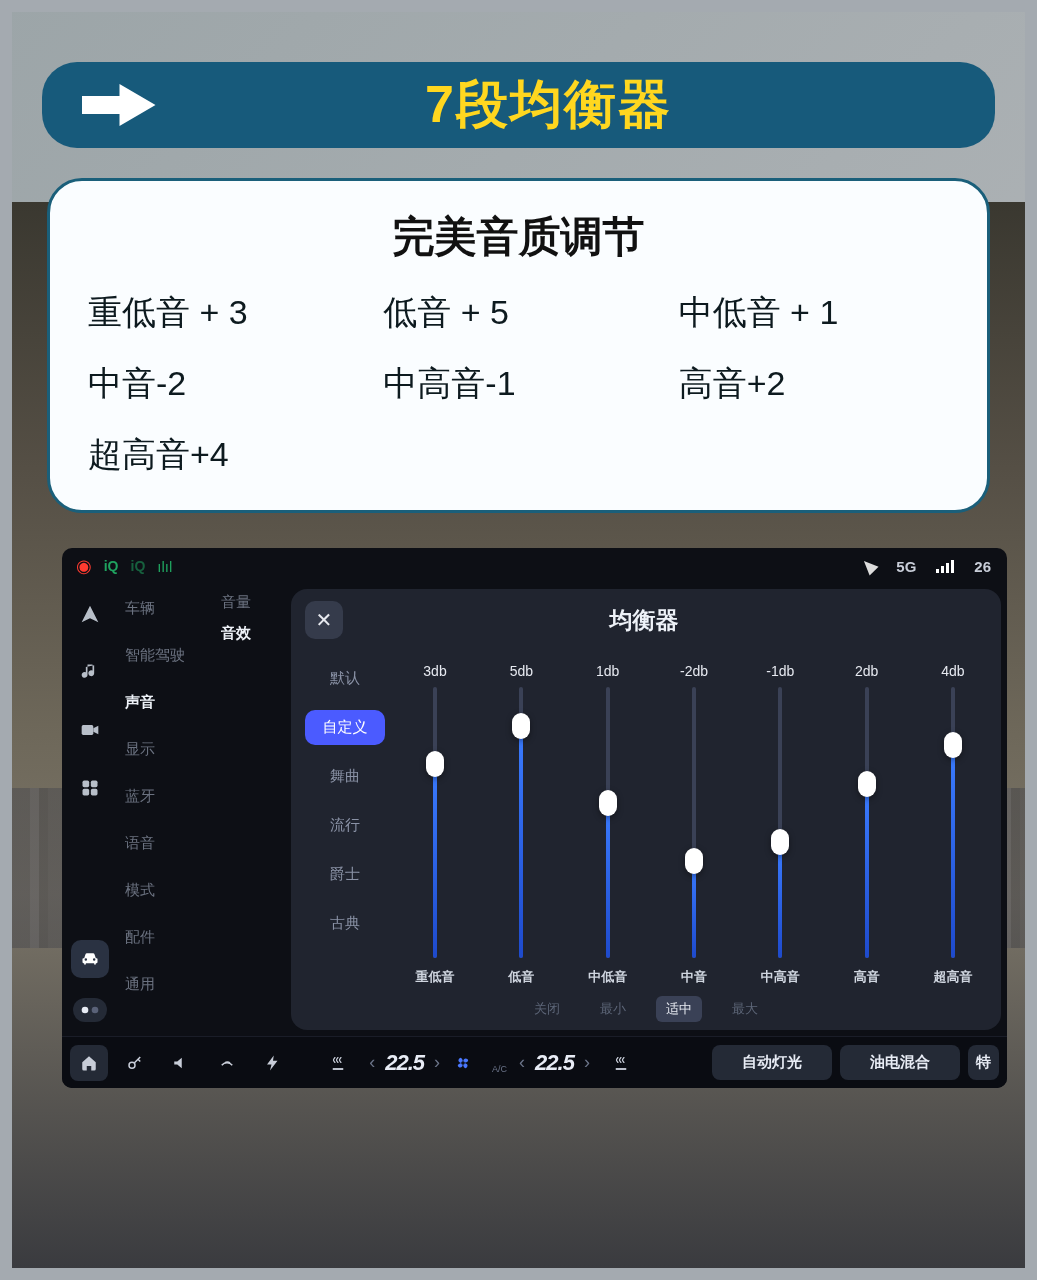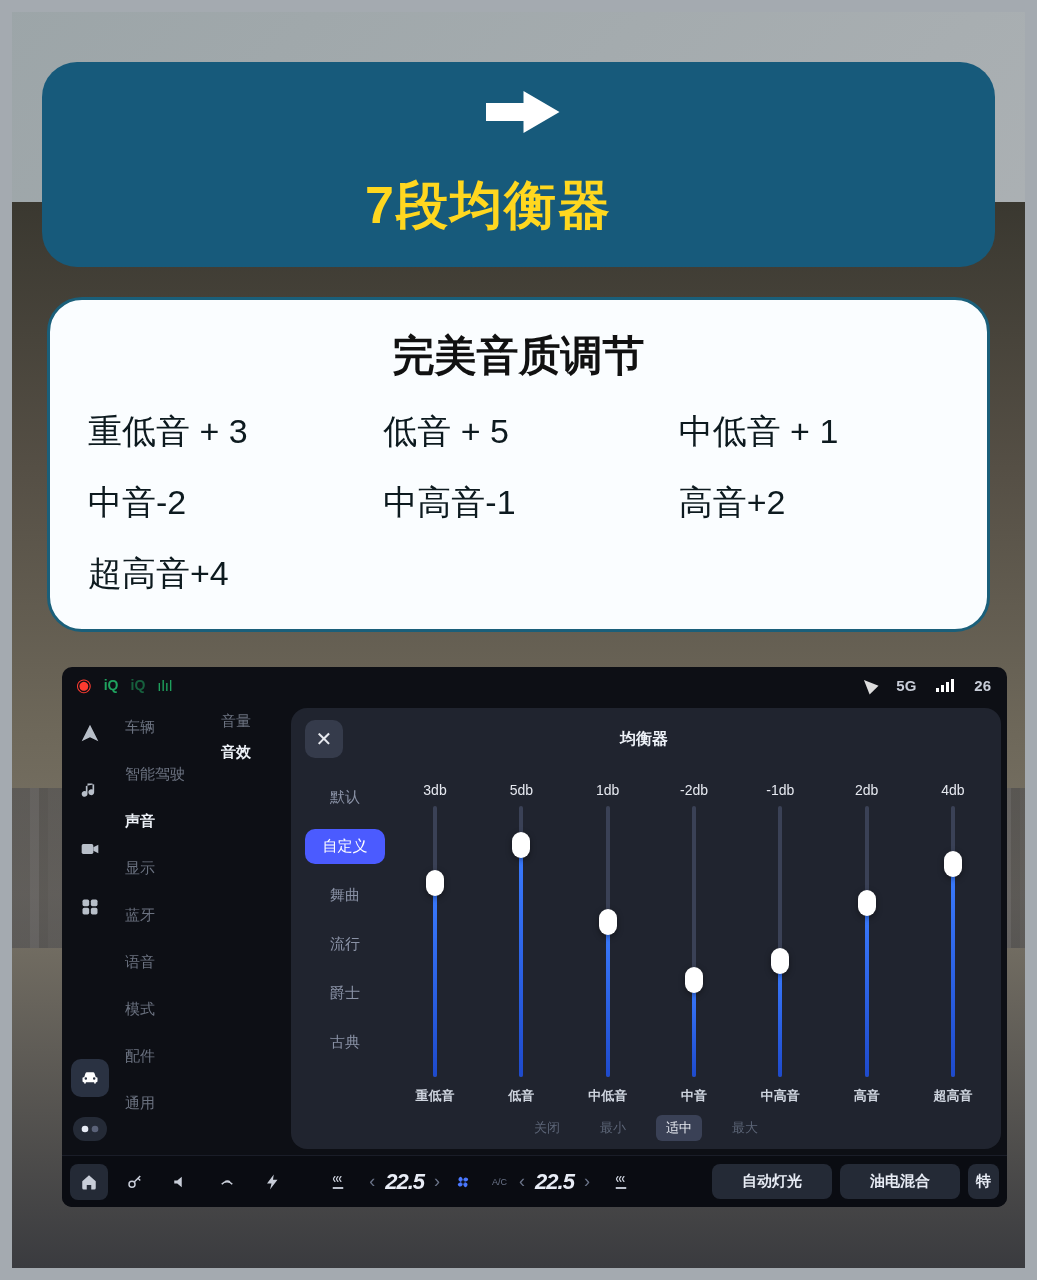--- a/index.html
+++ b/index.html
@@ -11,25 +11,24 @@
       position: relative;
       overflow: hidden;
       border: 12px solid #a4aab0;
     }
 
     
     .title-banner {
       margin: 50px 30px 20px 30px;
       background: #175a7b;
       border-radius: 35px;
-      padding: 26px 30px;
+      padding: 8px 30px;
       display: flex;
       align-items: center;
       gap: 35px;
-      flex-direction: column;
     }
     .arrow-icon {
       width: 75px;
       height: 48px;
       position: relative;
       margin-left: 10px;
     }
     .arrow-icon svg { width: 100%; height: 100%; }
     .title-text {
       flex: 1;
@@ -193,21 +192,21 @@
       background: #353b4b;
       border-radius: 10px;
       display: flex; align-items: center; justify-content: center;
       color: #e8eaf0;
       font-size: 20px;
       cursor: pointer;
     }
     .eq-title {
       flex: 1;
       text-align: center;
-      font-size: 16px;
+      font-size: 23px;
       font-weight: 600;
       color: #eef2f8;
       margin-left: -38px;
     }
     .eq-body {
       flex: 1;
       display: flex;
       padding: 6px 14px 10px 14px;
       gap: 16px;
     }
@@ -314,21 +313,21 @@
     .cb-btn svg { width: 18px; height: 18px; }
     .climate-group {
       display: flex;
       align-items: center;
       gap: 6px;
       font-size: 17px;
       color: #e8ecf5;
     }
     .temp { font-size: 22px; font-weight: 700; font-style: italic; letter-spacing: -1px; }
     .chev { color: #6b7489; font-size: 18px; padding: 0 4px; cursor: pointer; }
-    .fan-center { display: flex; align-items: center; gap: 18px; font-size: 11px; color: #9aa3b5; }
+    .fan-center { display: flex; align-items: flex-end; gap: 18px; font-size: 11px; color: #9aa3b5; }
     .fan-center svg { width: 22px; height: 22px; }
     .cb-label-btn {
       background: #242a36;
       color: #e8ecf5;
       padding: 8px 30px;
       border-radius: 8px;
       font-size: 15px;
       font-weight: 600;
       cursor: pointer;
     }

